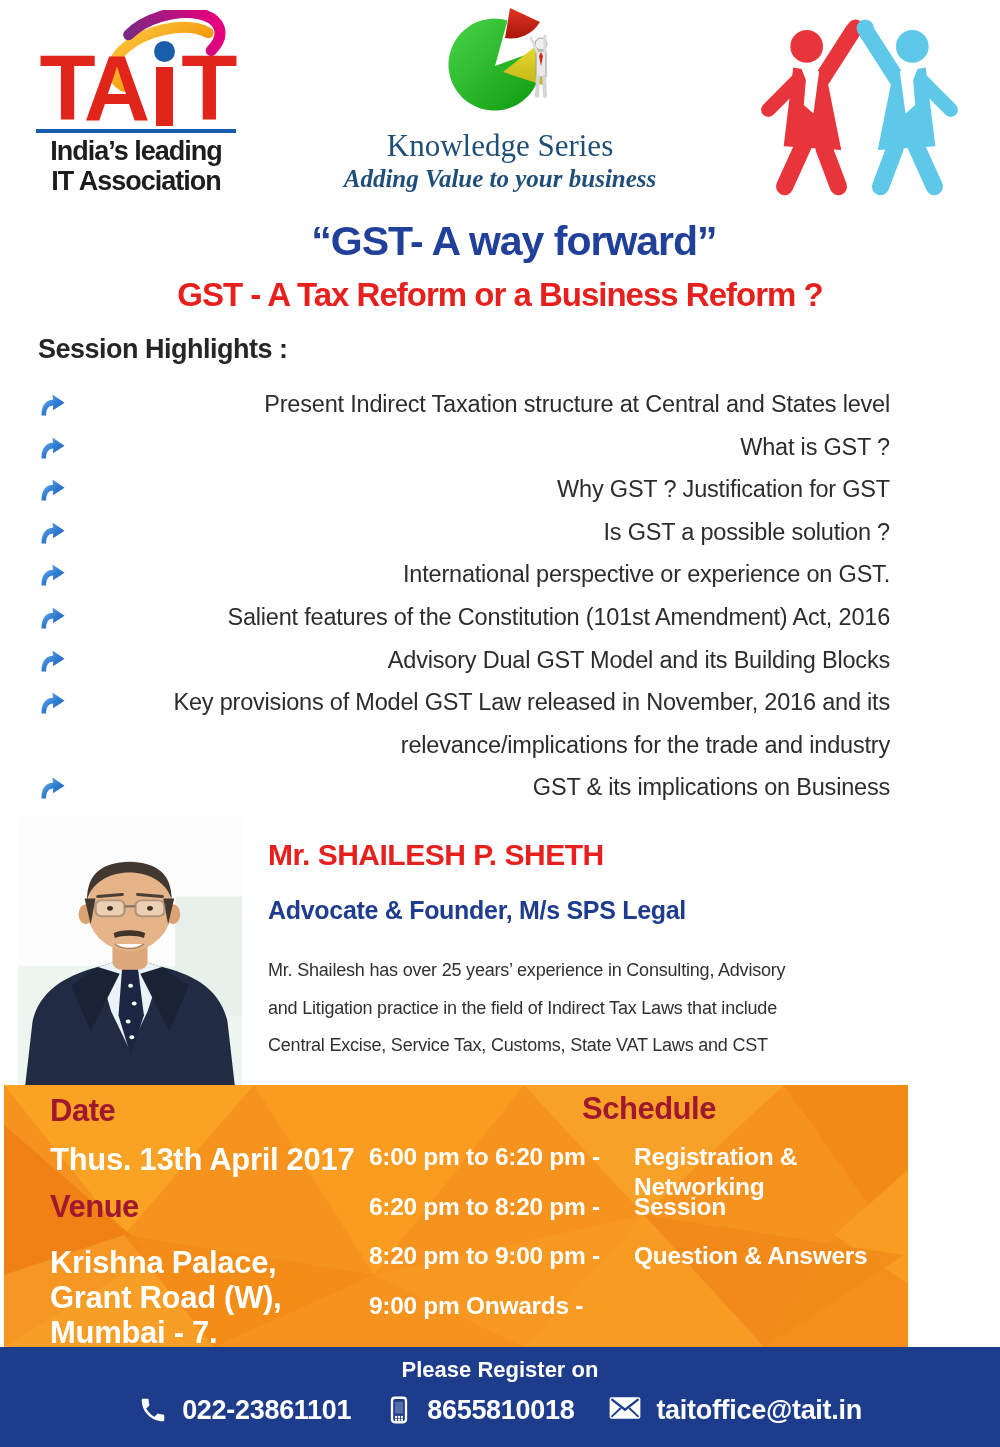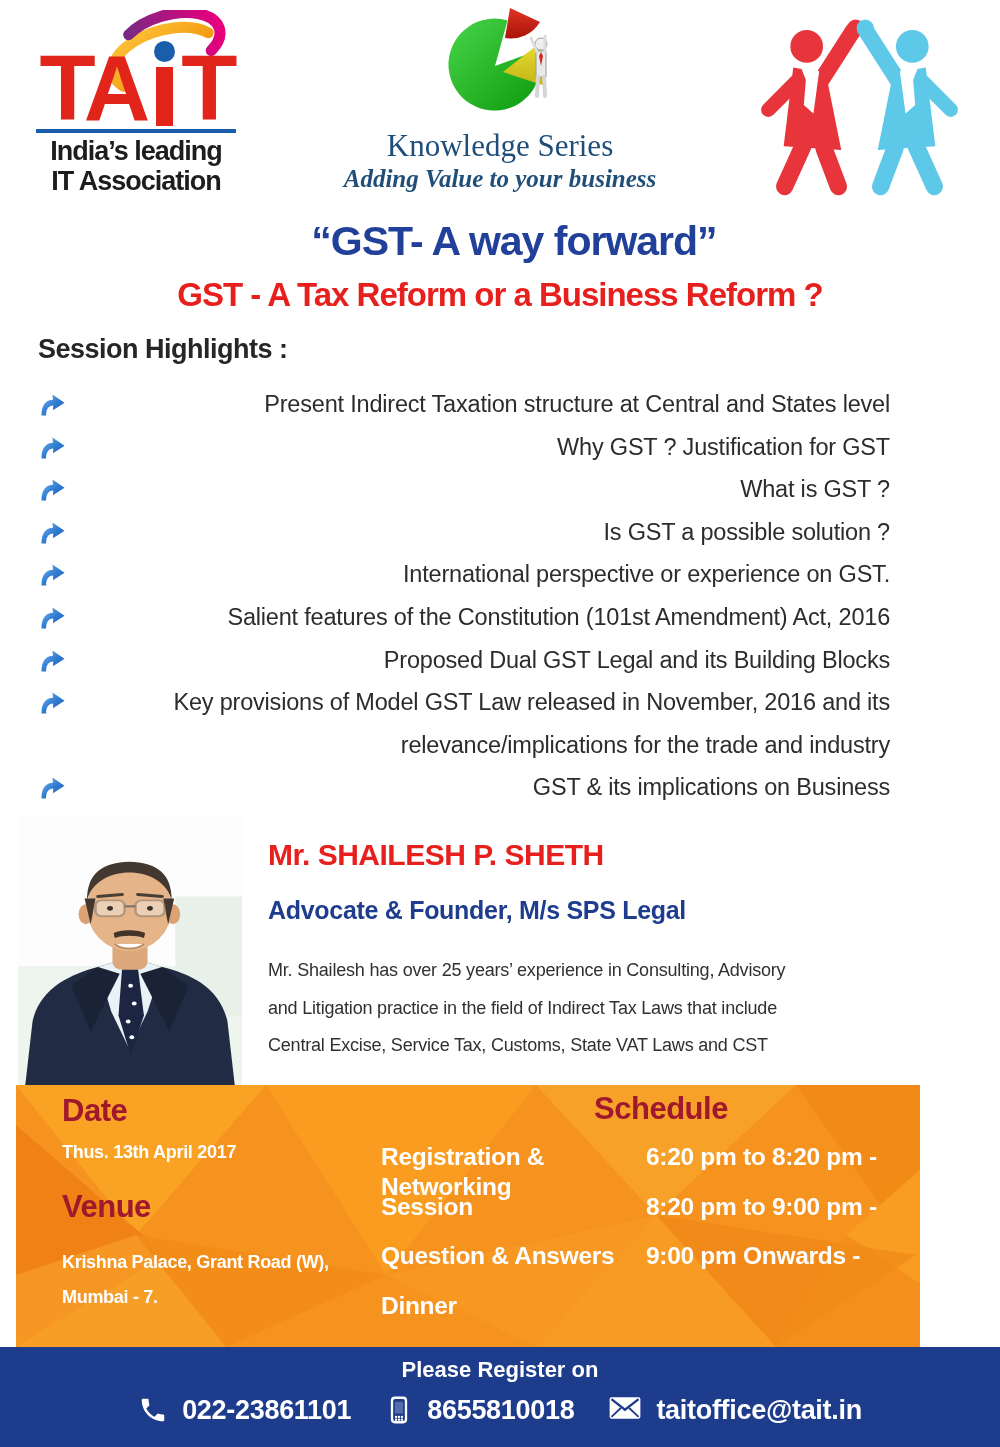--- a/index.html
+++ b/index.html
@@ -28,24 +28,24 @@
   
   .highlights{position:absolute;left:40px;top:383px;width:850px;list-style:none;margin:0;padding:0;text-align:right;}
   .highlights li{position:relative;padding-left:40px;line-height:42.6px;font-size:23.5px;color:#2c2c2c;letter-spacing:-0.2px;}
   .bullet-ic{position:absolute;left:-2px;top:8px;}
   
   .speaker-photo{position:absolute;left:18px;top:817px;width:224px;height:268px;}
   .speaker-name{position:absolute;left:268px;top:838px;font-size:30px;font-weight:bold;color:var(--red,#e8201d);letter-spacing:-0.5px;}
   .speaker-role{position:absolute;left:268px;top:896px;font-size:25px;font-weight:bold;color:#1f3d8f;letter-spacing:-0.3px;}
   .speaker-bio{position:absolute;left:268px;top:952px;width:720px;font-size:18px;color:#303030;line-height:37.5px;letter-spacing:-0.2px;}
   
-  .band{position:absolute;left:16px;top:1085px;width:904px;height:262px;background:var(--orange,#f6921e);overflow:hidden;}
+  .band{position:absolute;left:4px;top:1085px;width:904px;height:262px;background:var(--orange,#f6921e);overflow:hidden;}
   .band svg.bg{position:absolute;left:0;top:0;}
   .band .lbl{position:absolute;font-size:31px;font-weight:bold;color:var(--maroon,#a0182e);letter-spacing:-0.5px;}
-  .band .val{position:absolute;font-size:18px;font-weight:bold;color:#ffffff;letter-spacing:-0.3px;}
+  .band .val{position:absolute;font-size:31px;font-weight:bold;color:#ffffff;letter-spacing:-0.3px;}
   .date-label{left:46px;top:8px;}
   .date-value{left:46px;top:57px;}
   .venue-label{left:46px;top:104px;}
   .venue-value{left:46px;top:160px;width:290px;line-height:35px;}
   .schedule-label{left:520px;top:6px;width:250px;text-align:center;}
   .schedule{position:absolute;left:365px;top:57px;display:grid;grid-template-columns:265px auto;grid-auto-rows:49.7px;}
   .schedule div{font-size:24.5px;font-weight:bold;color:#fff;letter-spacing:-0.3px;line-height:30px;}
   
   .footer{position:absolute;left:0;top:1347px;width:1000px;height:116px;background:var(--footer-blue,#1e3c8c);}
   .register{position:absolute;left:0;right:0;top:10px;text-align:center;font-size:22px;font-weight:bold;color:#fff;}
@@ -155,36 +155,36 @@
   <div class="event-title">“GST- A way forward”</div>
   <div class="event-subtitle">GST - A Tax Reform or a Business Reform ?</div>
   <div class="session-heading">Session Highlights  :</div>
 
   <ul class="highlights">
     <li><svg class="bullet-ic" width="30" height="28" viewBox="0 0 26 24">
           <path d="M3 21 C3 12 7 7.5 13 7.5 L12.5 3 23 10 13 16.5 13.2 12.5 C9 12.8 7 15.5 7 21 Z" fill="url(#bgrad)"></path>
         </svg><span>Present Indirect Taxation structure at Central and States level</span></li>
     <li><svg class="bullet-ic" width="30" height="28" viewBox="0 0 26 24">
           <path d="M3 21 C3 12 7 7.5 13 7.5 L12.5 3 23 10 13 16.5 13.2 12.5 C9 12.8 7 15.5 7 21 Z" fill="url(#bgrad)"></path>
+        </svg><span>What is GST ?</span></li>
+    <li><svg class="bullet-ic" width="30" height="28" viewBox="0 0 26 24">
+          <path d="M3 21 C3 12 7 7.5 13 7.5 L12.5 3 23 10 13 16.5 13.2 12.5 C9 12.8 7 15.5 7 21 Z" fill="url(#bgrad)"></path>
         </svg><span>Why GST ? Justification for GST</span></li>
     <li><svg class="bullet-ic" width="30" height="28" viewBox="0 0 26 24">
           <path d="M3 21 C3 12 7 7.5 13 7.5 L12.5 3 23 10 13 16.5 13.2 12.5 C9 12.8 7 15.5 7 21 Z" fill="url(#bgrad)"></path>
-        </svg><span>What is GST ?</span></li>
-    <li><svg class="bullet-ic" width="30" height="28" viewBox="0 0 26 24">
-          <path d="M3 21 C3 12 7 7.5 13 7.5 L12.5 3 23 10 13 16.5 13.2 12.5 C9 12.8 7 15.5 7 21 Z" fill="url(#bgrad)"></path>
         </svg><span>Is GST a possible solution ?</span></li>
     <li><svg class="bullet-ic" width="30" height="28" viewBox="0 0 26 24">
           <path d="M3 21 C3 12 7 7.5 13 7.5 L12.5 3 23 10 13 16.5 13.2 12.5 C9 12.8 7 15.5 7 21 Z" fill="url(#bgrad)"></path>
         </svg><span>International perspective or experience on GST.</span></li>
     <li><svg class="bullet-ic" width="30" height="28" viewBox="0 0 26 24">
           <path d="M3 21 C3 12 7 7.5 13 7.5 L12.5 3 23 10 13 16.5 13.2 12.5 C9 12.8 7 15.5 7 21 Z" fill="url(#bgrad)"></path>
         </svg><span>Salient features of the Constitution (101st Amendment) Act, 2016</span></li>
     <li><svg class="bullet-ic" width="30" height="28" viewBox="0 0 26 24">
           <path d="M3 21 C3 12 7 7.5 13 7.5 L12.5 3 23 10 13 16.5 13.2 12.5 C9 12.8 7 15.5 7 21 Z" fill="url(#bgrad)"></path>
-        </svg><span>Proposed Dual GST Legal and its Building Blocks</span></li>
+        </svg><span>Advisory Dual GST Model and its Building Blocks</span></li>
     <li><svg class="bullet-ic" width="30" height="28" viewBox="0 0 26 24">
           <path d="M3 21 C3 12 7 7.5 13 7.5 L12.5 3 23 10 13 16.5 13.2 12.5 C9 12.8 7 15.5 7 21 Z" fill="url(#bgrad)"></path>
         </svg><span>Key provisions of  Model GST Law released in November, 2016 and its relevance/implications for the trade and industry</span></li>
     <li><svg class="bullet-ic" width="30" height="28" viewBox="0 0 26 24">
           <path d="M3 21 C3 12 7 7.5 13 7.5 L12.5 3 23 10 13 16.5 13.2 12.5 C9 12.8 7 15.5 7 21 Z" fill="url(#bgrad)"></path>
         </svg><span>GST  &amp; its implications on Business</span></li>
   </ul>
 
   <svg class="speaker-photo" viewBox="0 0 185 270" preserveAspectRatio="none">
     <rect width="185" height="270" fill="#fdfdfd"></rect>
@@ -239,27 +239,27 @@
       <polygon points="0,262 210,262 120,150 0,190" fill="#f9a62c" opacity="0.6"></polygon>
       <polygon points="520,262 760,262 640,130" fill="#faa126" opacity="0.6"></polygon>
       <polygon points="760,262 1000,262 830,150" fill="#f28d18" opacity="0.6"></polygon>
     </svg>
     <div class="lbl date-label">Date</div>
     <div class="val date-value">Thus. 13th April 2017</div>
     <div class="lbl venue-label">Venue</div>
     <div class="val venue-value">Krishna Palace, Grant Road (W), Mumbai - 7.</div>
     <div class="lbl schedule-label">Schedule</div>
     <div class="schedule">
+      <div>6:00 pm to 6:20 pm -</div>
       <div>Registration &amp; Networking</div>
       <div>6:20 pm to 8:20 pm -</div>
       <div>Session</div>
       <div>8:20 pm to 9:00 pm -</div>
       <div>Question &amp; Answers</div>
       <div>9:00 pm Onwards -</div>
-      <div>Dinner</div>
     </div>
   </div>
 
   <div class="footer">
     <div class="register">Please Register on</div>
     <div class="contacts">
       <div class="contact">
         <svg width="30" height="30" viewBox="0 0 24 24">
           <path d="M6.62 10.79c1.44 2.83 3.76 5.14 6.59 6.59l2.2-2.21c.27-.27.67-.36 1.02-.24 1.12.37 2.33.57 3.57.57.55 0 1 .45 1 1V20c0 .55-.45 1-1 1-9.39 0-17-7.61-17-17 0-.55.45-1 1-1h3.5c.55 0 1 .45 1 1 0 1.25.2 2.45.57 3.57.11.35.03.74-.25 1.02l-2.2 2.2z" fill="#ffffff"></path>
         </svg>

